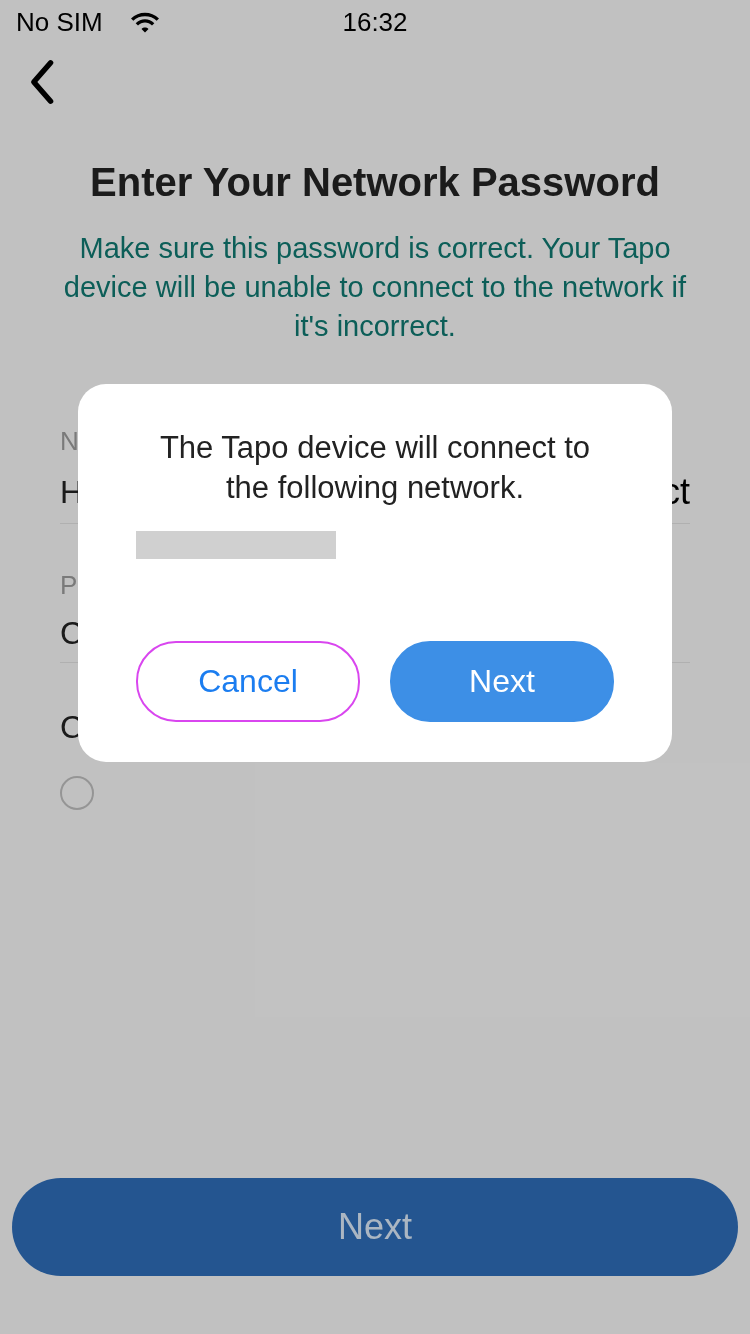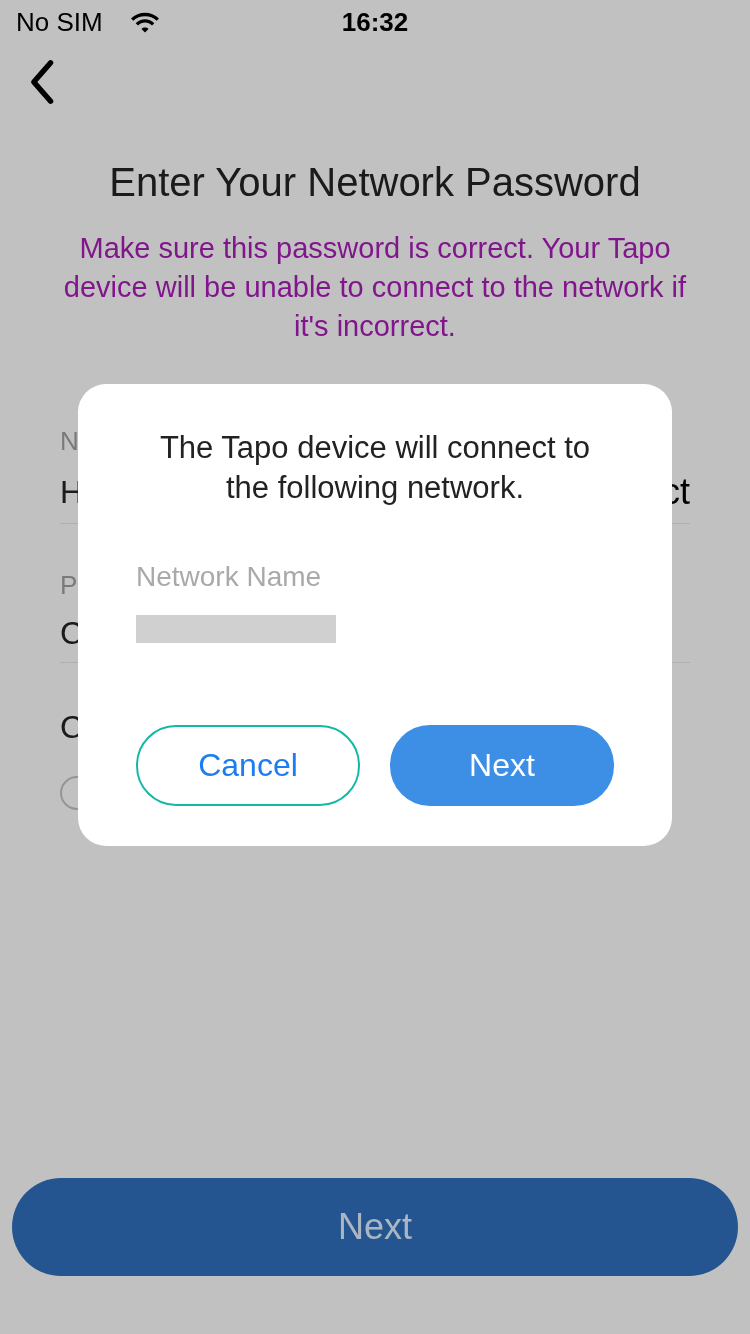--- a/index.html
+++ b/index.html
@@ -2,56 +2,56 @@
 <html><head>
   <meta charset="utf-8">
   <style>
     * { box-sizing: border-box; margin: 0; padding: 0; }
     html, body { width: 750px; height: 1334px; overflow: hidden; font-family: -apple-system, "Helvetica Neue", Arial, sans-serif; }
     body { background: #f2f2f2; position: relative; }
 
     
     .status-bar { position: absolute; top: 0; left: 0; right: 0; height: 44px; display: flex; align-items: center; justify-content: space-between; padding: 0 16px; font-size: 26px; font-weight: 500; color: #000; }
     .status-left { display: flex; align-items: center; gap: 28px; }
-    .status-center { position: absolute; left: 50%; transform: translateX(-50%); font-weight: 700; }
+    .status-center { position: absolute; left: 50%; transform: translateX(-50%); font-weight: 400; }
     .status-right { display: flex; align-items: center; gap: 8px; }
     .wifi-icon, .lock-icon, .alarm-icon { display: inline-flex; }
     .battery { display: inline-flex; align-items: center; }
     .battery-body { width: 42px; height: 20px; border: 2px solid #000; border-radius: 5px; position: relative; padding: 2px; }
     .battery-fill { background: #000; height: 100%; width: 95%; border-radius: 2px; }
     .battery-tip { width: 3px; height: 9px; background: #000; border-radius: 0 2px 2px 0; margin-left: 1px; }
 
     
     .back-nav { position: absolute; top: 58px; left: 24px; }
 
     
     .page { position: absolute; top: 0; left: 0; right: 0; bottom: 0; padding-top: 160px; }
-    .page-title { text-align: center; font-size: 40px; font-weight: 400; color: #222; }
-    .page-subtitle { text-align: center; font-size: 29px; color: #a21caf; line-height: 1.35; padding: 24px 50px 0; }
+    .page-title { text-align: center; font-size: 40px; font-weight: 700; color: #222; }
+    .page-subtitle { text-align: center; font-size: 29px; color: #0f766e; line-height: 1.35; padding: 24px 50px 0; }
     .form-area { padding: 80px 60px 0; }
     .field-label-sm { font-size: 26px; color: #999; }
     .field-value { font-size: 32px; color: #222; padding: 14px 0 10px; border-bottom: 1px solid #ddd; display: flex; justify-content: space-between; align-items: center; }
     .field-link { color: #000000; font-size: 36px; }
     .field-block { margin-bottom: 46px; }
     .checkbox-row { display: flex; align-items: center; gap: 14px; font-size: 28px; color: #333; margin-top: 30px; }
     .radio-circle { width: 34px; height: 34px; border: 2px solid #bbb; border-radius: 50%; }
 
     .bottom-next { position: absolute; left: 12px; right: 12px; bottom: 58px; background: #2d6bb5; color: #d6e4f3; text-align: center; font-size: 36px; padding: 28px 0; border-radius: 56px; }
 
     
     .overlay { position: absolute; inset: 0; background: rgba(0,0,0,0.20); display: flex; align-items: flex-start; justify-content: center; }
     .dialog { margin-top: 384px; width: 594px; background: #fff; border-radius: 28px; padding: 44px 58px 40px; }
     .dialog-title { font-size: 31px; color: #222; text-align: center; line-height: 1.3; }
     .dialog-field-label { font-size: 28px; color: #a9a9a9; margin-top: 52px; }
     .dialog-field-label.pw { margin-top: 44px; }
     .dialog-field-value { font-size: 32px; color: #222; margin-top: 20px; }
     .redacted { display: inline-block; width: 200px; height: 28px; background: #d0d0d0; margin-top: 22px; }
     .dialog-buttons { display: flex; gap: 30px; margin-top: 78px; }
     .btn { flex: 1; text-align: center; font-size: 32px; padding: 20px 0; border-radius: 40px; }
-    .btn-outline { border: 2px solid #14b8a6; color: #1b7df0; background: #fff; }
+    .btn-outline { border: 2px solid #d946ef; color: #1b7df0; background: #fff; }
     .btn-primary { background: #3d8fe6; color: #fff; border: 2px solid #3d8fe6; }
   </style>
 </head>
 <body>
 
 <div class="page">
   <div class="page-title">Enter Your Network Password</div>
   <div class="page-subtitle">Make sure this password is correct. Your Tapo device will be unable to connect to the network if it's incorrect.</div>
 
   <div class="form-area">
@@ -97,21 +97,20 @@
 <div class="back-nav">
   <svg width="34" height="48" viewBox="0 0 24 40">
       <path d="M20 4 L6 20 L20 36" stroke="#000" stroke-width="4.5" fill="none" stroke-linecap="round" stroke-linejoin="round"></path>
     </svg>
 </div>
 
 <div class="overlay">
   <div class="dialog">
     <div class="dialog-title">The Tapo device will connect to the following network.</div>
 
-    <div class="dialog-field-label">Network Name</div>
 
     <div><span class="redacted"></span></div>
 
     <div class="dialog-buttons">
       <div class="btn btn-outline">Cancel</div>
       <div class="btn btn-primary">Next</div>
     </div>
   </div>
 </div>
 

